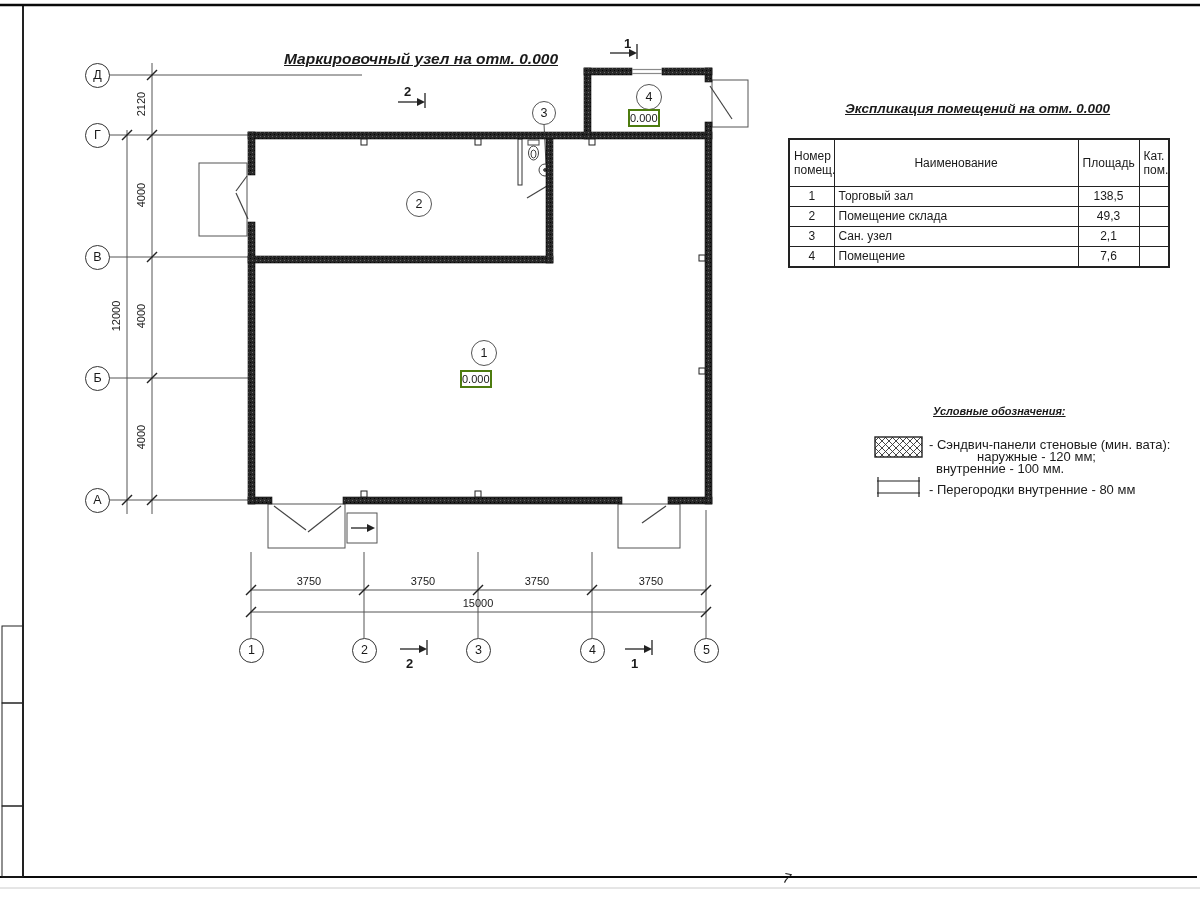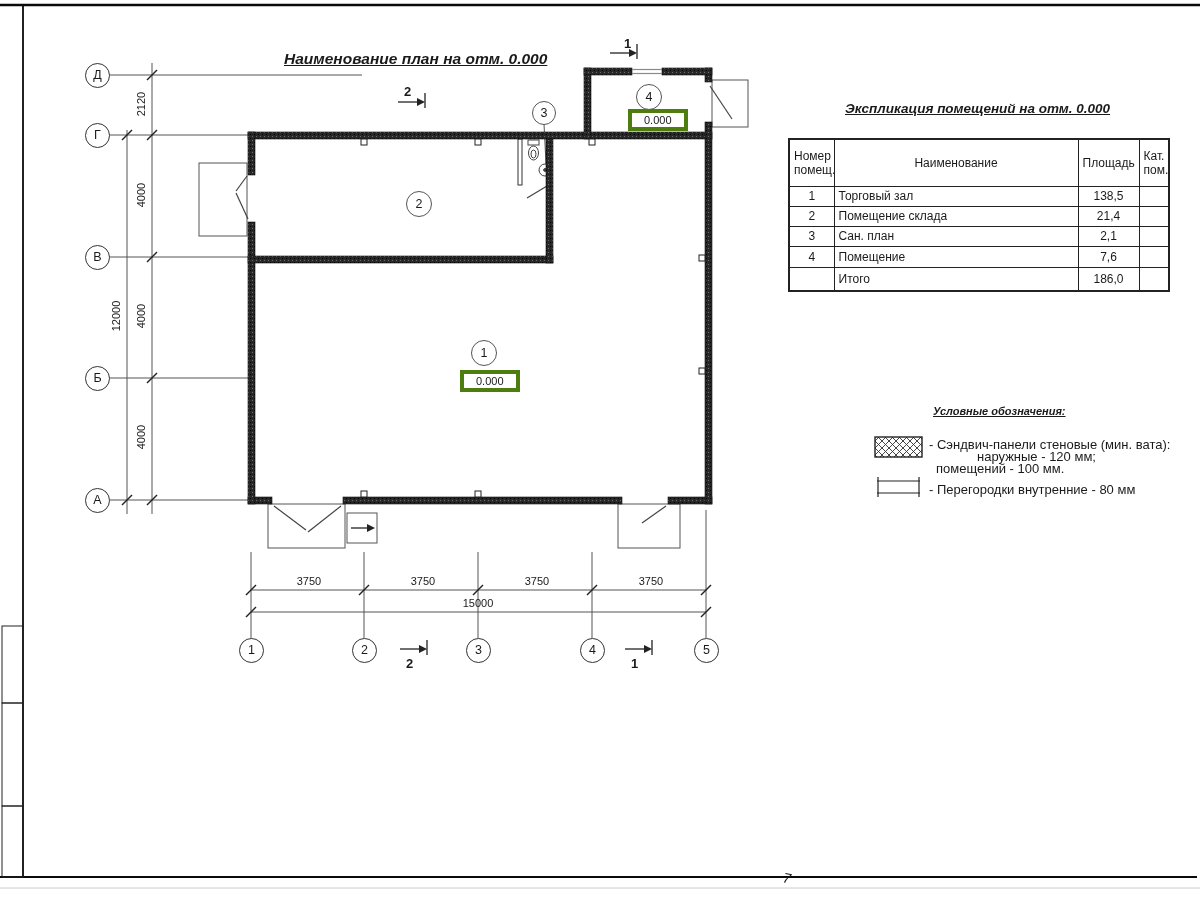--- a/index.html
+++ b/index.html
@@ -5,22 +5,22 @@
   html,body{margin:0;padding:0;background:#fff;}
   #sheet{position:relative;width:1200px;height:900px;background:#fff;overflow:hidden;
          font-family:"Liberation Sans",sans-serif;color:#1a1a1a;}
   #sheet svg{position:absolute;left:0;top:0;}
   .abs{position:absolute;}
   .title{font-style:italic;font-weight:bold;text-decoration:underline;white-space:nowrap;}
   .axcirc{position:absolute;width:23px;height:23px;border:1.3px solid #333;border-radius:50%;
           background:#fff;text-align:center;line-height:23px;font-size:12.5px;}
   .roomcirc{position:absolute;width:24px;height:24px;border:1.2px solid #555;border-radius:50%;
           background:#fff;text-align:center;line-height:24px;font-size:12.5px;}
-  .elev{position:absolute;border:4px solid #4d7c0f;background:#fff;font-size:11px;
-        padding:1px 12px;white-space:nowrap;}
+  .elev{position:absolute;border:2px solid #4d7c0f;background:#fff;font-size:11px;
+        padding:1px 0;white-space:nowrap;}
   .vdim{position:absolute;width:44px;text-align:center;font-size:11px;transform:rotate(-90deg);white-space:nowrap;}
   .hdim{position:absolute;width:44px;text-align:center;font-size:11px;white-space:nowrap;}
   .seclabel{position:absolute;font-size:13px;font-weight:bold;}
   table.expl{border-collapse:collapse;table-layout:fixed;width:380px;background:#fff;}
   table.expl th,table.expl td{border:1px solid #222;font-weight:normal;font-size:12px;
         padding:0 4px;overflow:hidden;}
   table.expl{border:2px solid #222;}
   table.expl th{text-align:center;}
   .cnum{text-align:center;}
   .legtext{position:absolute;font-size:13px;white-space:nowrap;}
@@ -174,21 +174,21 @@
       <rect x="875" y="437" width="47" height="20" fill="url(#xhatch)" stroke="#222" stroke-width="1.4"></rect>
     </g>
     <g stroke="#222" stroke-width="1.2">
       <line x1="877" y1="481" x2="920" y2="481"></line>
       <line x1="877" y1="493" x2="920" y2="493"></line>
       <line x1="878" y1="477" x2="878" y2="497"></line>
       <line x1="919" y1="477" x2="919" y2="497"></line>
     </g>
   </svg>
 
-  <div class="abs title" style="left:284px;top:50px;font-size:15.5px;">Наименование план на отм. 0.000</div>
+  <div class="abs title" style="left:284px;top:50px;font-size:15.5px;">Маркировочный узел на отм. 0.000</div>
 
   <div class="axcirc" style="left:85px;top:63px;">Д</div>
   <div class="axcirc" style="left:85px;top:123px;">Г</div>
   <div class="axcirc" style="left:85px;top:245px;">В</div>
   <div class="axcirc" style="left:85px;top:366px;">Б</div>
   <div class="axcirc" style="left:85px;top:488px;">А</div>
 
   <div class="axcirc" style="left:239px;top:638px;">1</div>
   <div class="axcirc" style="left:352px;top:638px;">2</div>
   <div class="axcirc" style="left:466px;top:638px;">3</div>
@@ -236,45 +236,39 @@
     </tr>
     <tr style="height:20px;">
       <td class="cnum">1</td>
       <td>Торговый зал</td>
       <td class="cnum">138,5</td>
       <td class="cnum"></td>
     </tr>
     <tr style="height:20px;">
       <td class="cnum">2</td>
       <td>Помещение склада</td>
-      <td class="cnum">21,4</td>
+      <td class="cnum">49,3</td>
       <td class="cnum"></td>
     </tr>
     <tr style="height:20px;">
       <td class="cnum">3</td>
-      <td>Сан. план</td>
+      <td>Сан. узел</td>
       <td class="cnum">2,1</td>
       <td class="cnum"></td>
     </tr>
     <tr style="height:21px;">
       <td class="cnum">4</td>
       <td>Помещение</td>
       <td class="cnum">7,6</td>
       <td class="cnum"></td>
     </tr>
-    <tr style="height:24px;">
-      <td class="cnum"></td>
-      <td>Итого</td>
-      <td class="cnum">186,0</td>
-      <td class="cnum"></td>
-    </tr>
   </tbody>
     </table>
 
   <div class="legtitle" style="left:933px;top:405px;">Условные обозначения:</div>
   <div class="legtext" style="left:929px;top:437px;">- Сэндвич-панели стеновые (мин. вата):</div>
   <div class="legtext" style="left:936px;top:449px;padding-left:41px;">наружные - 120 мм;</div>
-  <div class="legtext" style="left:936px;top:461px;">помещений - 100 мм.</div>
+  <div class="legtext" style="left:936px;top:461px;">внутренние - 100 мм.</div>
   <div class="legtext" style="left:929px;top:482px;text-align:right;">- Перегородки внутренние - 80 мм</div>
 
   <div class="abs" style="left:783px;top:870px;font-size:14px;font-style:italic;transform:rotate(10deg);">7</div>
 
 </div>
 
 </body></html>

